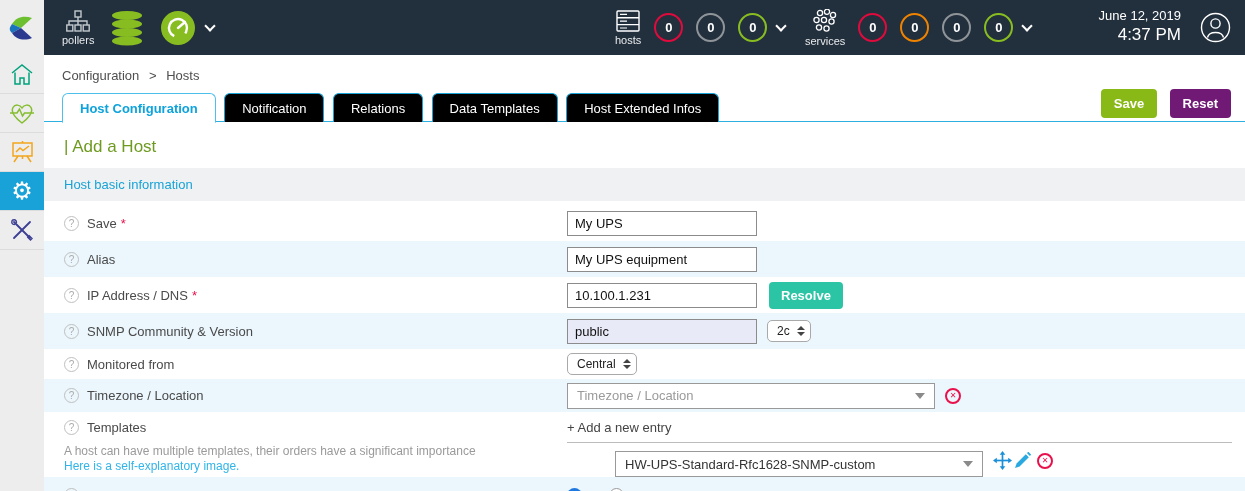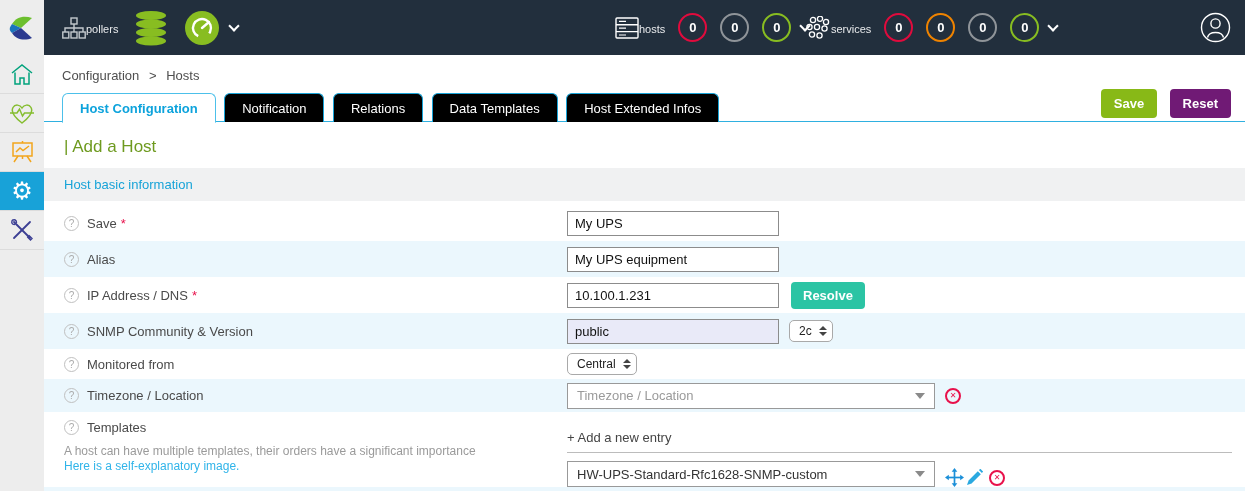--- a/index.html
+++ b/index.html
@@ -2,21 +2,21 @@
 <html><head>
 <meta charset="utf-8">
 <style>
   * { box-sizing: border-box; margin: 0; padding: 0; }
   html,body { width:1245px; height:491px; overflow:hidden; background:#fff;
     font-family:"Liberation Sans","DejaVu Sans",sans-serif; }
 
   
   .topbar { position:relative; height:55px; background:#222f3d; display:flex; align-items:center; }
   .logo-box { width:44px; height:55px; background:#ededed; display:flex; align-items:center; justify-content:center; flex:none; }
-  .hgroup { display:flex; flex-direction:row; align-items:center; justify-content:center; color:#d4d9dd; }
+  .hgroup { display:flex; flex-direction:column; align-items:center; justify-content:center; color:#d4d9dd; }
   .hgroup .hlabel { font-size:11px; margin-top:2px; color:#e8eaec; }
   .pollers-group { margin-left:18px; }
   .icon-btn { margin-left:16px; display:flex; align-items:center; }
   .chevron { width:8px; height:8px; border-right:2px solid #fff; border-bottom:2px solid #fff; transform:rotate(45deg); margin:-4px 0 0 10px; display:inline-block; }
   .status-cluster { position:absolute; top:0; height:55px; display:flex; align-items:center; }
   .hosts-cluster { left:615px; }
   .services-cluster { left:805px; }
   .badge { width:29px; height:29px; border-radius:50%; border:2px solid; display:flex; align-items:center; justify-content:center;
     color:#fff; font-size:13px; font-weight:bold; margin-left:13px; }
   .badge.red { border-color:#e00b3d; } .badge.gray { border-color:#8f9499; }
@@ -53,21 +53,21 @@
   
   .frow { display:flex; align-items:center; min-height:36px; }
   .frow.alt { background:#ebf7fd; }
   .frow.short { min-height:30px; }
   .frow.med { min-height:33px; }
   .cell-label { flex:0 0 523px; padding-left:20px; display:flex; align-items:center; font-size:13px; color:#4a4a4a; }
   .cell-control { flex:1; display:flex; align-items:center; }
   .qmark { width:15px; height:15px; border:1px solid #c0c0c0; border-radius:50%; color:#ababab; font-size:10px;
     display:inline-flex; align-items:center; justify-content:center; margin-right:8px; flex:none; }
   .req { color:#e8114b; margin-left:4px; }
-  .tinput { width:212px; height:25px; border:1px solid #8c8c8c; font-size:13px; padding:0 7px; font-family:inherit; color:#111; background:#fff; }
+  .tinput { width:190px; height:25px; border:1px solid #8c8c8c; font-size:13px; padding:0 7px; font-family:inherit; color:#111; background:#fff; }
   .tinput.lavender { background:#e9eaf8; }
   .btn-resolve { background:#2bc4a4; margin-left:12px; padding:6px 12px; }
   .mini-select { display:inline-flex; align-items:center; border:1px solid #a9a9a9; border-radius:5px; background:#fff;
     font-size:12px; color:#222; padding:3px 5px 3px 9px; cursor:pointer; }
   .spin { display:inline-flex; flex-direction:column; margin-left:7px; }
   .spin i { width:0; height:0; border-left:4px solid transparent; border-right:4px solid transparent; display:block; }
   .spin .up { border-bottom:4px solid #444; margin-bottom:2px; }
   .spin .dn { border-top:4px solid #444; }
   .wide-select { width:368px; height:26px; border:1px solid #999; background:#fff; display:flex; align-items:center;
     font-size:13px; padding:0 9px; cursor:pointer; justify-content:space-between; }
@@ -77,23 +77,23 @@
   .icon-x { width:16px; height:16px; border:2px solid #e8114b; border-radius:50%; color:#e8114b; font-size:8px; font-weight:bold;
     display:inline-flex; align-items:center; justify-content:center; margin-left:10px; cursor:pointer; flex:none; }
   .row-icons { display:flex; align-items:center; margin-left:10px; }
   .row-icons > * { margin-right:2px; cursor:pointer; }
 
   .tmpl-row { display:flex; align-items:flex-start; min-height:62px; }
   .tmpl-label-cell { flex:0 0 523px; padding:8px 0 0 20px; font-size:13px; color:#4a4a4a; }
   .tmpl-label-line { display:flex; align-items:center; }
   .tmpl-help { font-size:12px; color:#9a9a9a; margin:9px 0 0 0; }
   .tmpl-link { font-size:12px; color:#30b4e9; text-decoration:none; display:inline-block; margin-top:0; cursor:pointer; }
-  .tmpl-control-cell { flex:1; padding-top:13px; }
+  .tmpl-control-cell { flex:1; padding-top:3px; }
   .add-entry { font-size:13px; color:#444; padding:5px 0 7px; border-bottom:1px solid #bcbcbc; margin-right:13px; cursor:pointer; }
-  .tmpl-select-line { display:flex; align-items:flex-end; margin-top:8px; }
+  .tmpl-select-line { display:flex; align-items:flex-start; margin-top:8px;margin-left:48px; }
 
   .radio-group { display:flex; align-items:center; font-size:13px; color:#444; }
   .radio { width:15px; height:15px; border-radius:50%; margin-right:4px; cursor:pointer; flex:none; }
   .radio.on { background:#1e78e0; display:inline-flex; align-items:center; justify-content:center; }
   .radio.on::after { content:""; width:5px; height:5px; background:#fff; border-radius:50%; }
   .radio.off { background:#fff; border:1px solid #9a9a9a; margin-left:2px; }
 </style>
 </head>
 <body>
 
@@ -178,20 +178,24 @@
       </div>
     <div class="badge gray">
         <span>0</span>
       </div>
     <div class="badge green">
         <span>0</span>
       </div>
     <span class="chevron"></span>
   </div>
 
+  <div class="clock">
+    <div class="date">June 12, 2019</div>
+    <div class="time">4:37 PM</div>
+  </div>
 
   <div class="avatar">
     <svg width="31" height="31" viewBox="0 0 31 31" fill="none" stroke="#fff" stroke-width="1.4">
       <circle cx="15.5" cy="15.5" r="14"></circle>
       <circle cx="15.5" cy="11.5" r="4.6"></circle>
       <path d="M7.5 25.5 C9 18.8 22 18.8 23.5 25.5"></path>
     </svg>
   </div>
 </div>
 

